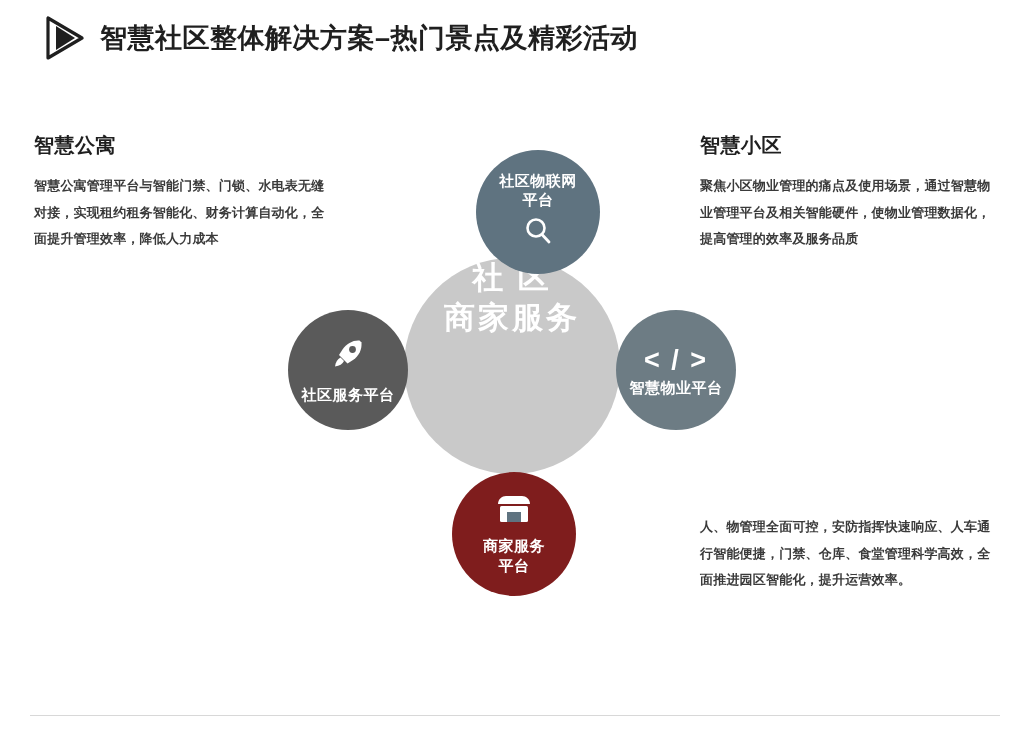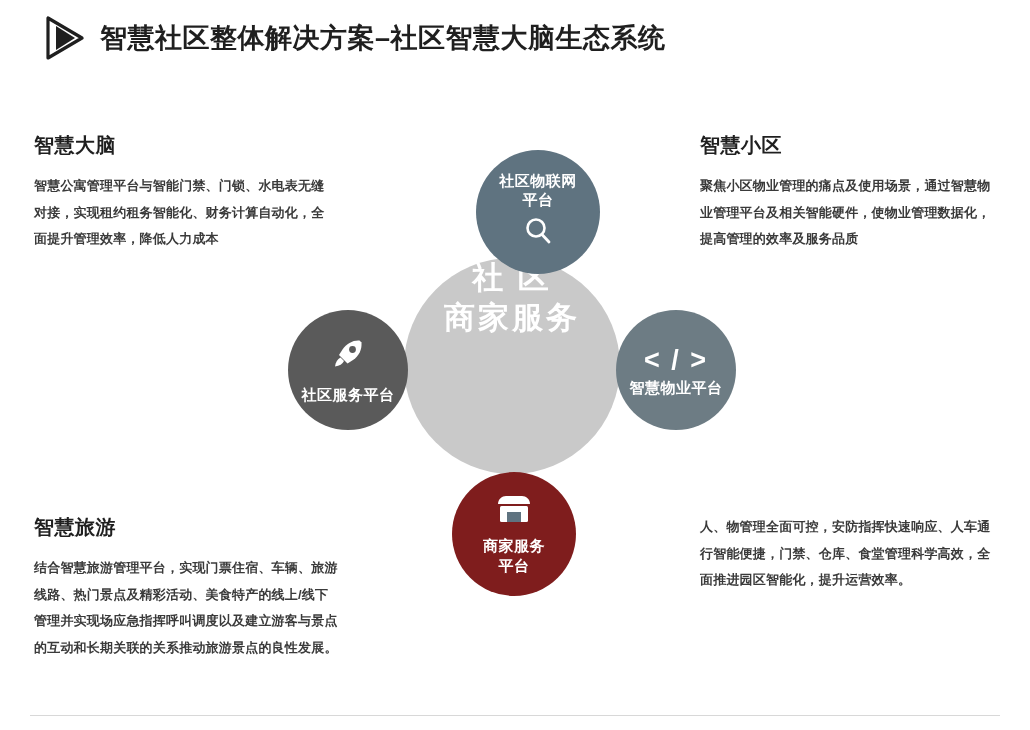--- a/index.html
+++ b/index.html
@@ -168,21 +168,21 @@
 
 <div class="page">
 
   <div class="header">
     <span class="logo-icon-wrap">
       <svg class="logo-mark" viewBox="0 0 42 44" xmlns="http://www.w3.org/2000/svg">
         <path d="M4 2 L4 42 L38 22 Z" fill="none" stroke="#1f1f1f" stroke-width="3.2" stroke-linejoin="round"></path>
         <path d="M12 10 L12 34 L31 22 Z" fill="#1f1f1f"></path>
       </svg>
     </span>
-    <div class="header-title">智慧社区整体解决方案–社区智慧大脑生态系统</div>
+    <div class="header-title">智慧社区整体解决方案–热门景点及精彩活动</div>
   </div>
 
   <div class="hub">
     <div class="hub-line">社 区</div>
     <div class="hub-line">商家服务</div>
   </div>
 
   <div class="node" id="node-iot">
     <div class="node-label">社区物联网
 平台</div>
@@ -216,32 +216,28 @@
         <path d="M4 11 C4 6 8 3 12 3 L28 3 C32 3 36 6 36 11 Z" fill="#ffffff"></path>
         <rect x="6" y="13" width="28" height="16" rx="1.5" fill="#ffffff"></rect>
         <rect x="13" y="19" width="14" height="10" fill="#5f7380"></rect>
       </svg>
     </span>
     <div class="node-label">商家服务
 平台</div>
   </div>
 
   <div class="block" id="block-apartment">
-    <div class="block-title">智慧大脑</div>
+    <div class="block-title">智慧公寓</div>
     <div class="block-body">智慧公寓管理平台与智能门禁、门锁、水电表无缝对接，实现租约租务智能化、财务计算自动化，全面提升管理效率，降低人力成本</div>
   </div>
 
   <div class="block" id="block-community">
     <div class="block-title">智慧小区</div>
     <div class="block-body">聚焦小区物业管理的痛点及使用场景，通过智慧物业管理平台及相关智能硬件，使物业管理数据化，提高管理的效率及服务品质</div>
   </div>
 
-  <div class="block" id="block-tourism">
-    <div class="block-title">智慧旅游</div>
-    <div class="block-body">结合智慧旅游管理平台，实现门票住宿、车辆、旅游线路、热门景点及精彩活动、美食特产的线上/线下管理并实现场应急指挥呼叫调度以及建立游客与景点的互动和长期关联的关系推动旅游景点的良性发展。</div>
-  </div>
 
   <div class="block" id="block-park">
     <div class="block-body">人、物管理全面可控，安防指挥快速响应、人车通行智能便捷，门禁、仓库、食堂管理科学高效，全面推进园区智能化，提升运营效率。</div>
   </div>
 
   <div class="bottom-rule"></div>
 </div>
 
 </body></html>

